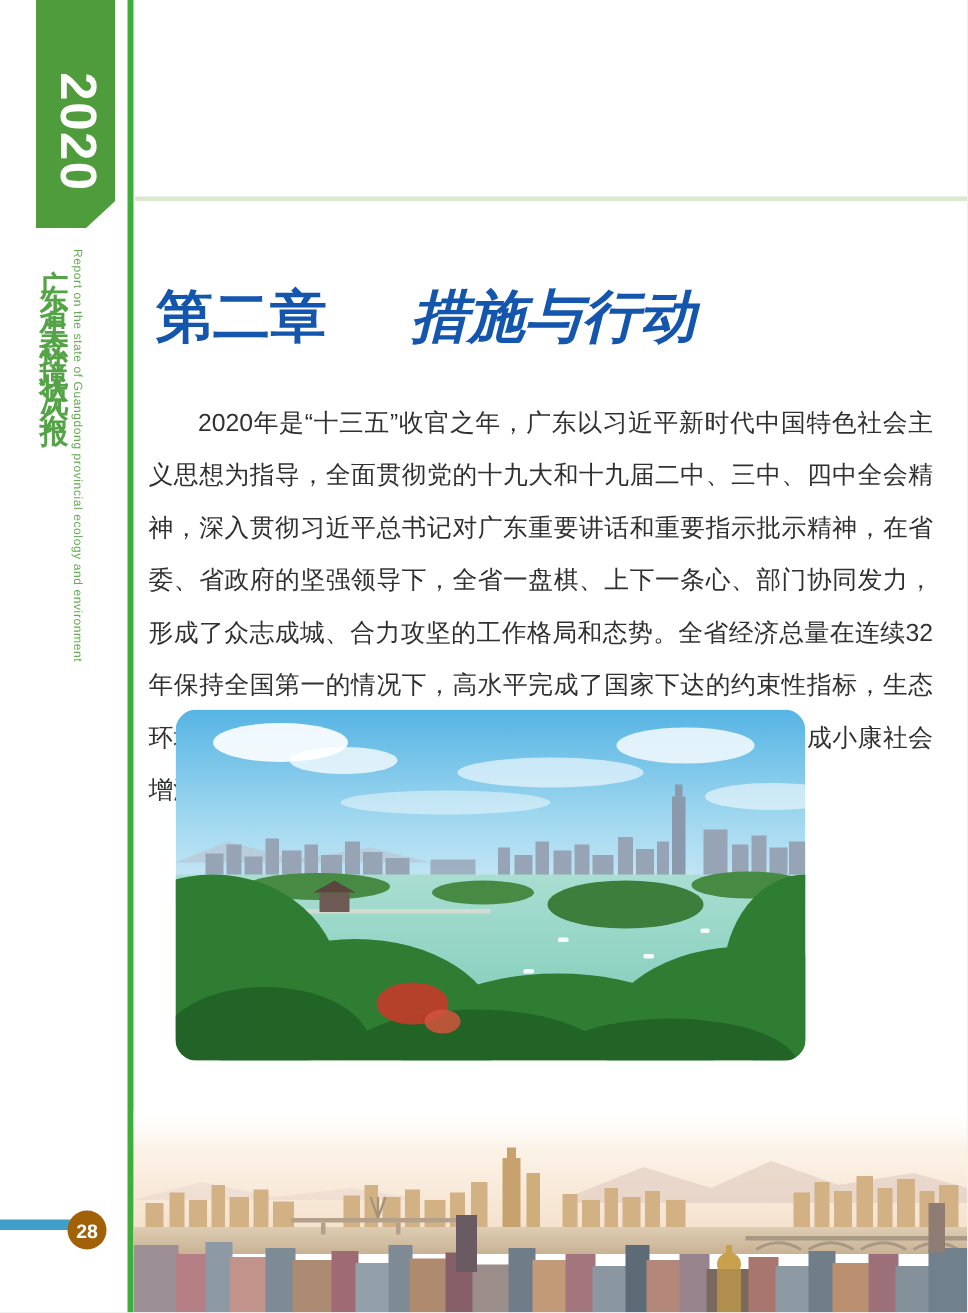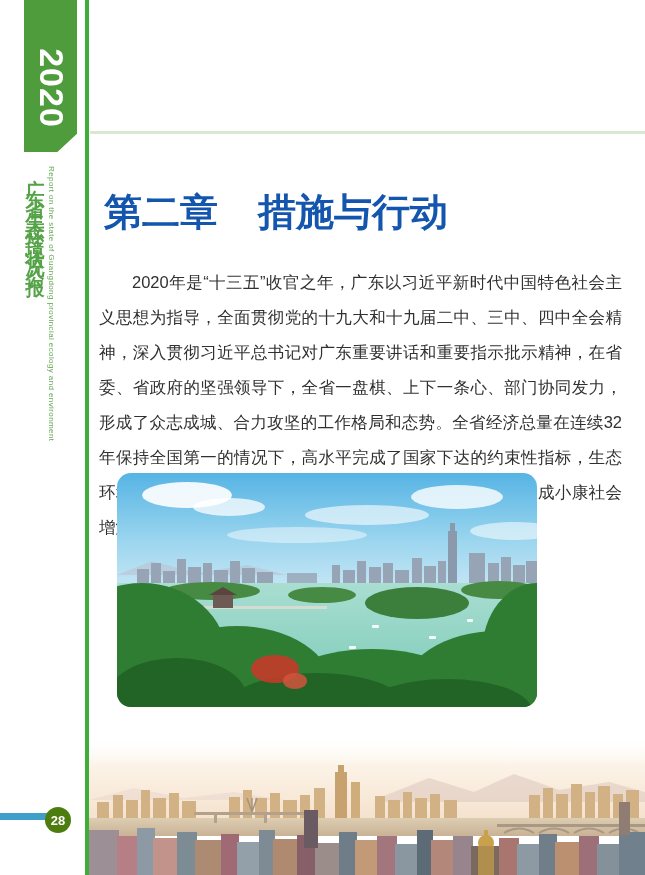--- a/index.html
+++ b/index.html
@@ -26,21 +26,21 @@
     writing-mode:vertical-rl;
     color:#63ab52;font-size:8px;letter-spacing:0.4px;white-space:nowrap;
   }
   .green-vline{position:absolute;left:85px;top:0;width:4px;height:875px;background:#3fad3a;}
   
   .top-rule{position:absolute;left:90px;top:131px;width:555px;height:3px;background:#d9e8cf;}
   .chapter-title{
     position:absolute;left:104px;top:188px;color:#1456ad;font-weight:bold;
     font-size:38px;line-height:48px;white-space:nowrap;
   }
-  .chapter-title .t2{margin-left:40px;}
+  .chapter-title .t2{margin-left:56px;font-style:italic;}
   
   .body-paragraph{
     position:absolute;left:99px;top:265px;width:523px;
     font-size:16.5px;line-height:35px;color:#303030;
     text-align:justify;text-indent:33px;
   }
   
   .lake-photo{
     position:absolute;left:117px;top:473px;width:420px;height:234px;
     border-radius:14px;overflow:hidden;
@@ -48,21 +48,21 @@
   .lake-photo svg,.panorama svg{display:block;width:100%;height:100%;}
   .panorama{position:absolute;left:89px;top:740px;width:556px;height:135px;overflow:hidden;}
   .panorama .fade{
     position:absolute;left:0;top:0;width:100%;height:26px;
     background:linear-gradient(#ffffff,rgba(255,255,255,0));
   }
   
   .page-badge-bar{position:absolute;left:0;top:813px;width:52px;height:7px;background:#3f9fca;}
   .page-badge{
     position:absolute;left:45px;top:807px;width:26px;height:26px;border-radius:50%;
-    background:#4d7c0f;color:#ffffff;font-size:13px;font-weight:bold;
+    background:#a16207;color:#ffffff;font-size:13px;font-weight:bold;
     display:flex;align-items:center;justify-content:center;
   }
 </style>
 </head>
 <body>
 
 <div class="page">
 
   <div class="year-banner">
     <div class="year">2020</div>

